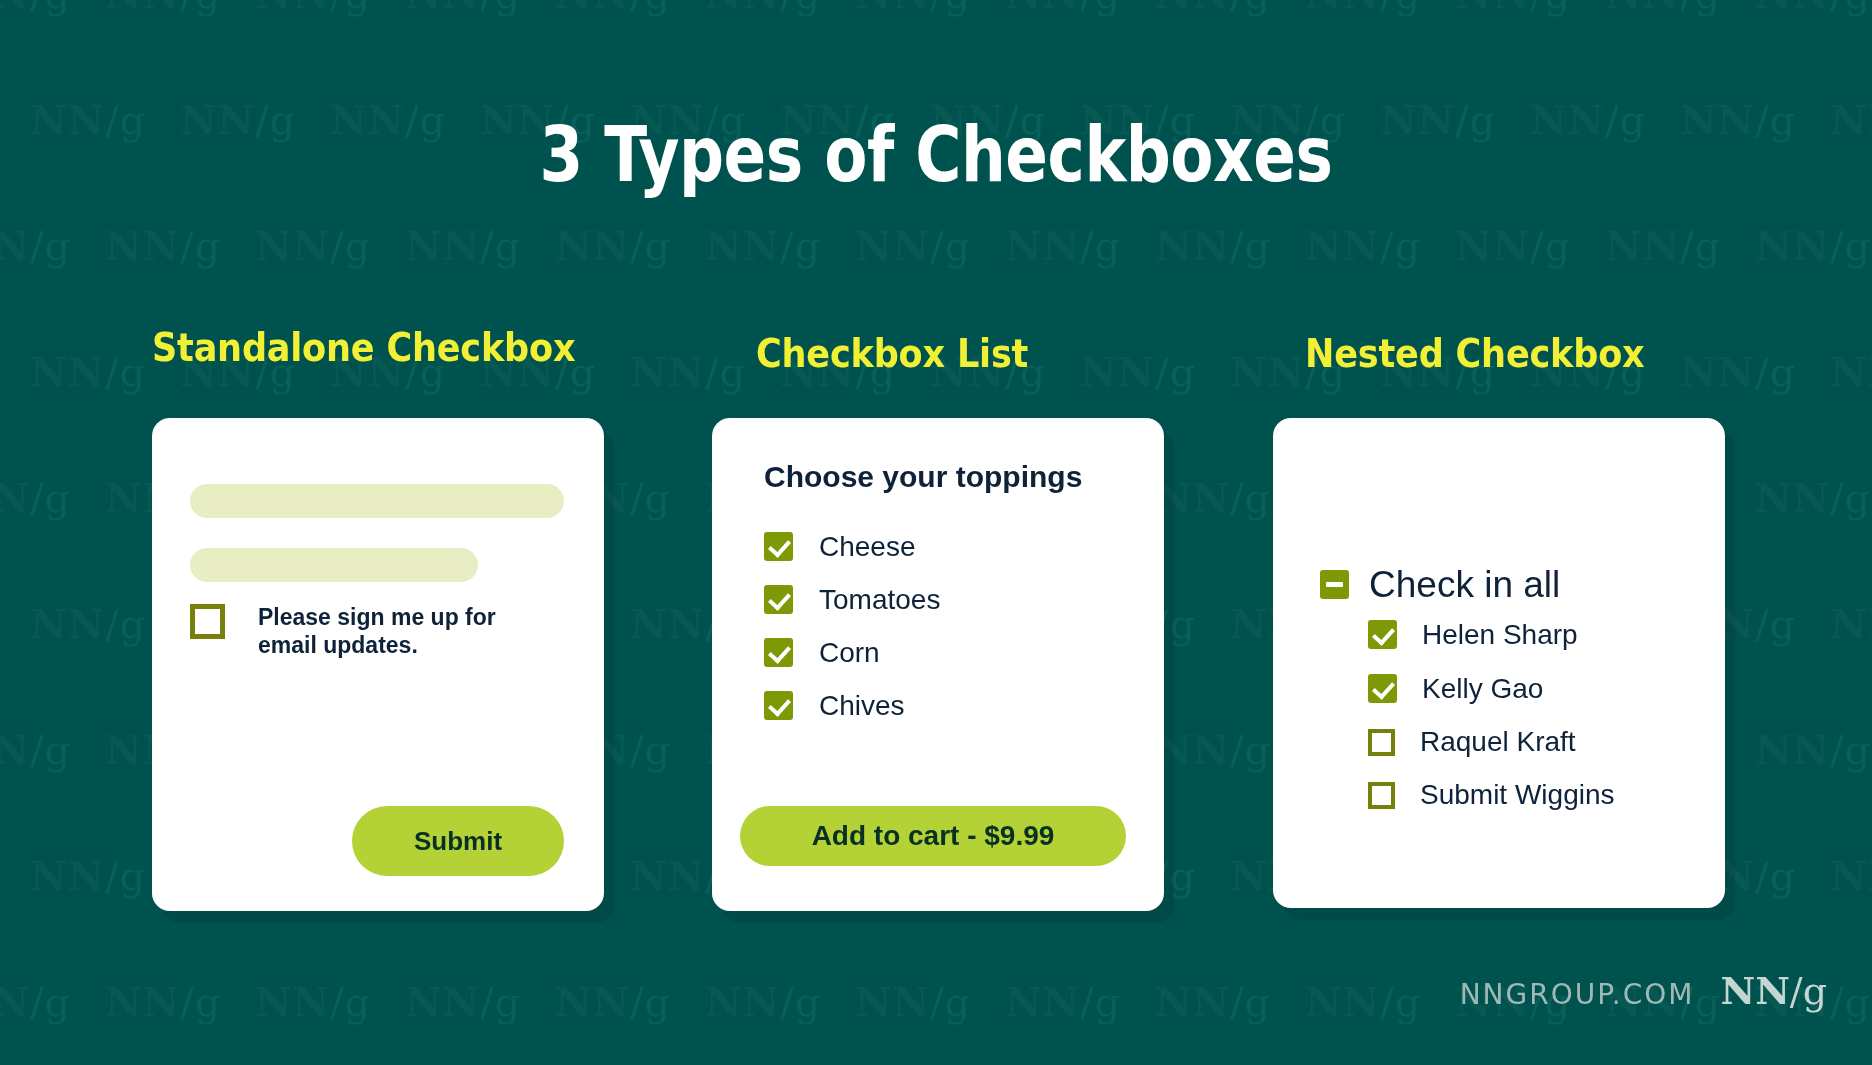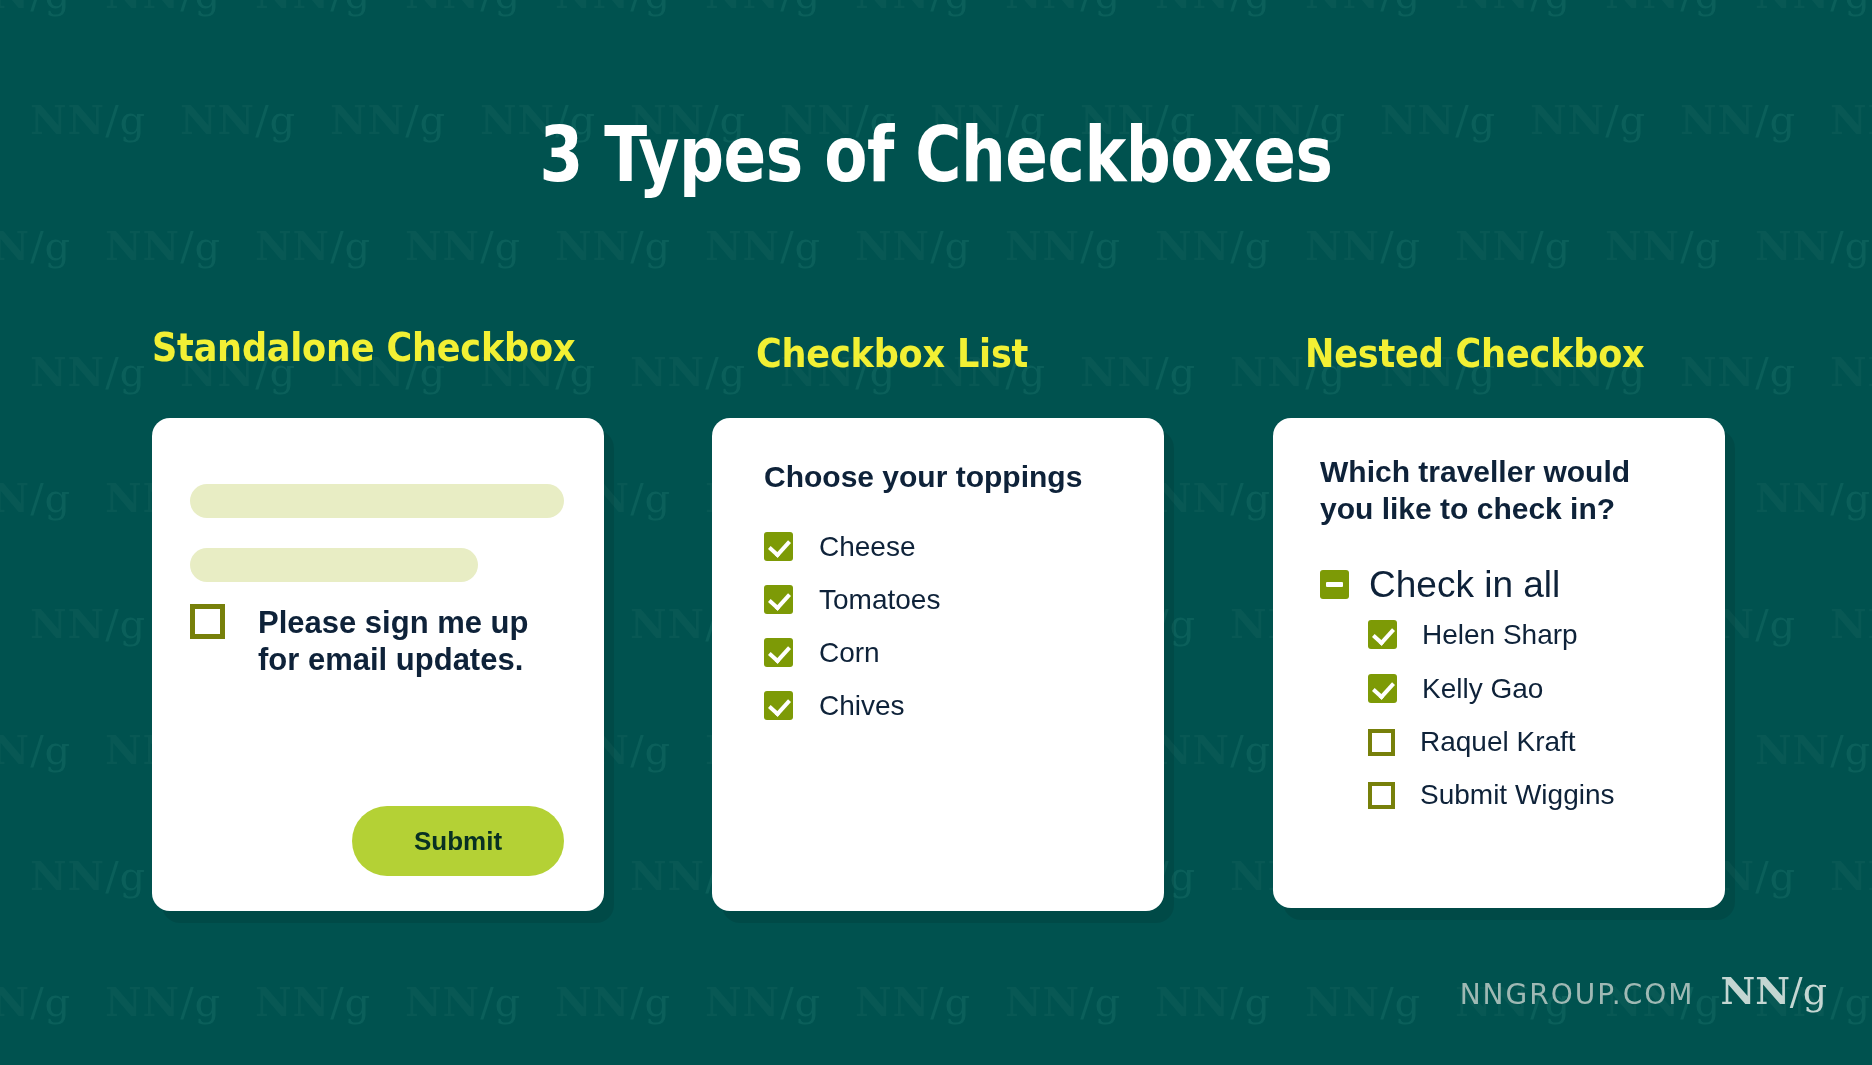--- a/index.html
+++ b/index.html
@@ -92,21 +92,21 @@
   #ph2 { top:130px; left:38px; width:288px; }
 
   #signup-row {
     position:absolute;
     top:186px; left:38px;
     display:flex; align-items:flex-start; gap:33px;
   }
   #signup-label {
     color:#0E2239;
     font-weight:700;
-    font-size:31px;
+    font-size:23px;
     line-height:1.2;
     max-width:290px;
   }
 
   .btn {
     position:absolute;
     background:#B4D135;
     border:none;
     border-radius:40px;
     color:#083023;
@@ -380,28 +380,28 @@
           <span class="opt-label">Corn</span>
         </div>
         <div class="opt-row">
           <span class="cb cb-on"></span>
           <span class="opt-label">Chives</span>
         </div>
       </div>
 
       <div id="toppings-title">Choose your toppings</div>
 
+      <button class="btn" id="addcart-btn">Add to cart - $9.99</button>
     </div>
   </div>
 
   <div class="col" id="col3">
     <div class="col-head">Nested Checkbox</div>
 
     <div class="card" id="card3">
-      <div id="traveller-q">Which traveller would you like to check in?</div>
 
       <div id="nested-root">
         <span class="cb cb-mixed"></span>
         <span class="opt-label">Check in all</span>
       </div>
 
       <div id="nested-children">
         <div class="opt-row">
           <span class="cb cb-on"></span>
           <span class="opt-label">Helen Sharp</span>

